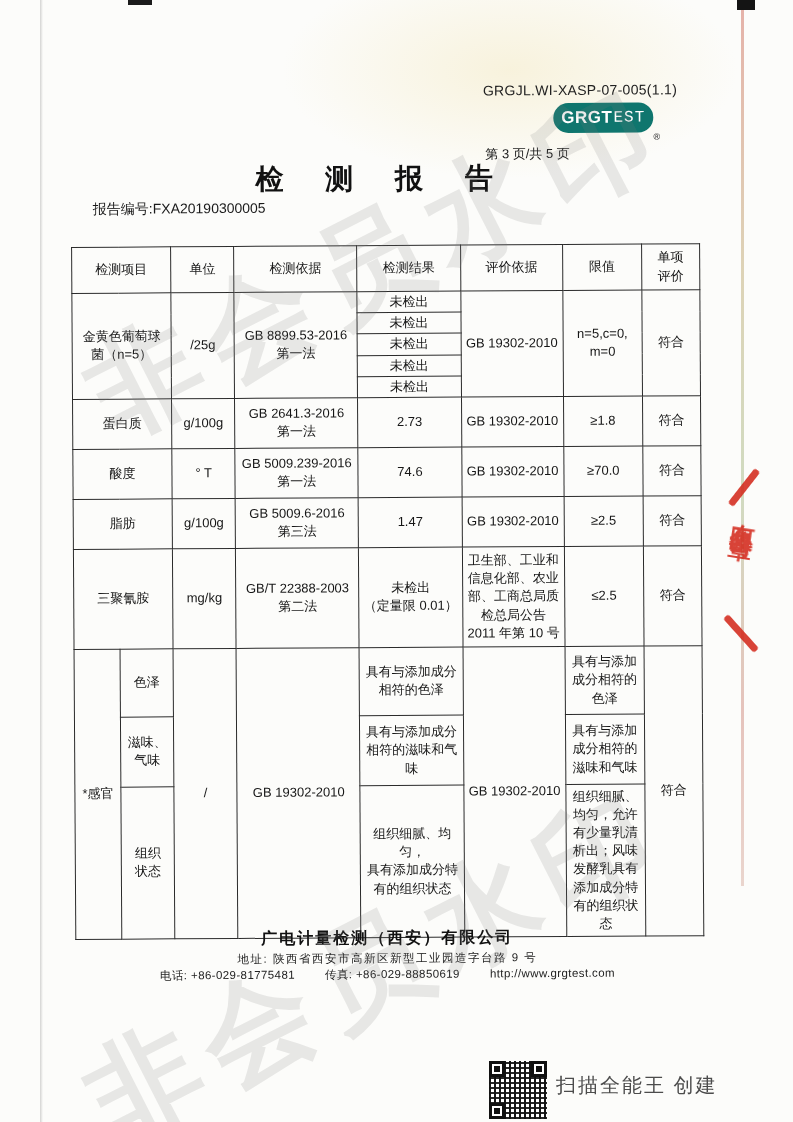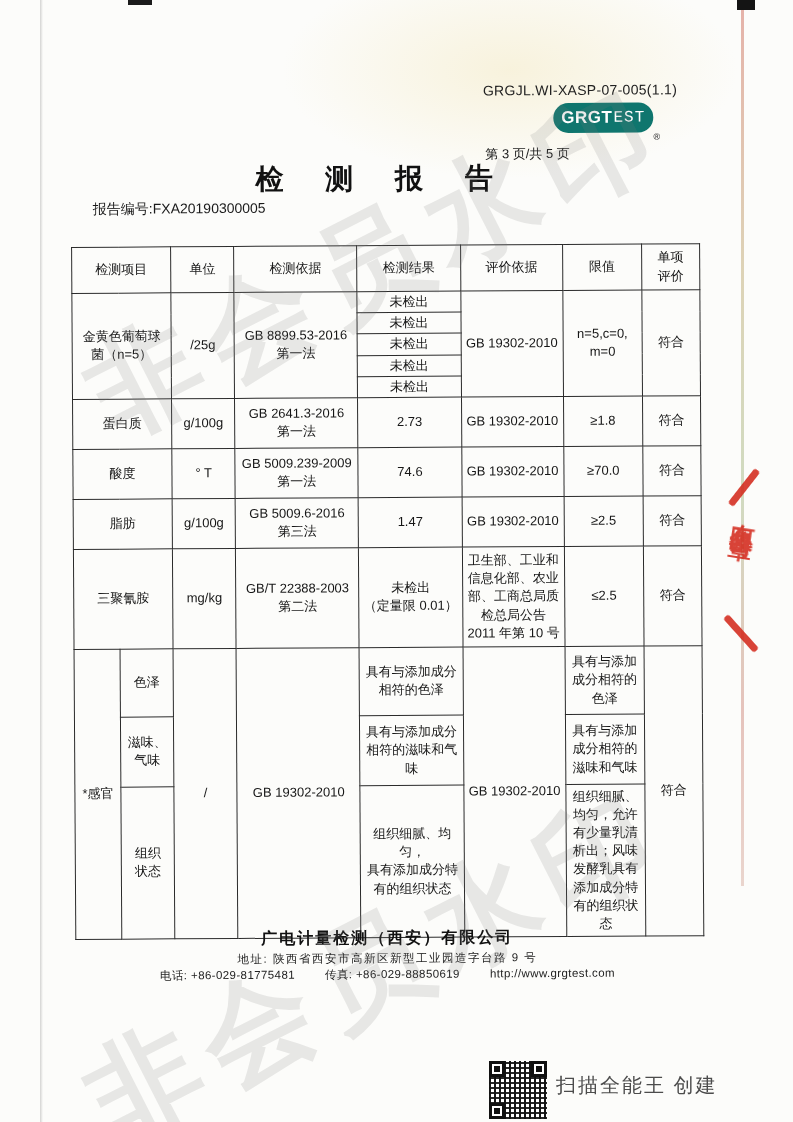--- a/index.html
+++ b/index.html
@@ -151,21 +151,21 @@
         <td>GB 2641.3-2016
 第一法</td>
         <td>2.73</td>
         <td>GB 19302-2010</td>
         <td>≥1.8</td>
         <td>符合</td>
       </tr>
       <tr class="h50">
         <td colspan="2">酸度</td>
         <td>° T</td>
-        <td>GB 5009.239-2009
+        <td>GB 5009.239-2016
 第一法</td>
         <td>74.6</td>
         <td>GB 19302-2010</td>
         <td>≥70.0</td>
         <td>符合</td>
       </tr>
       <tr class="h50">
         <td colspan="2">脂肪</td>
         <td>g/100g</td>
         <td>GB 5009.6-2016

